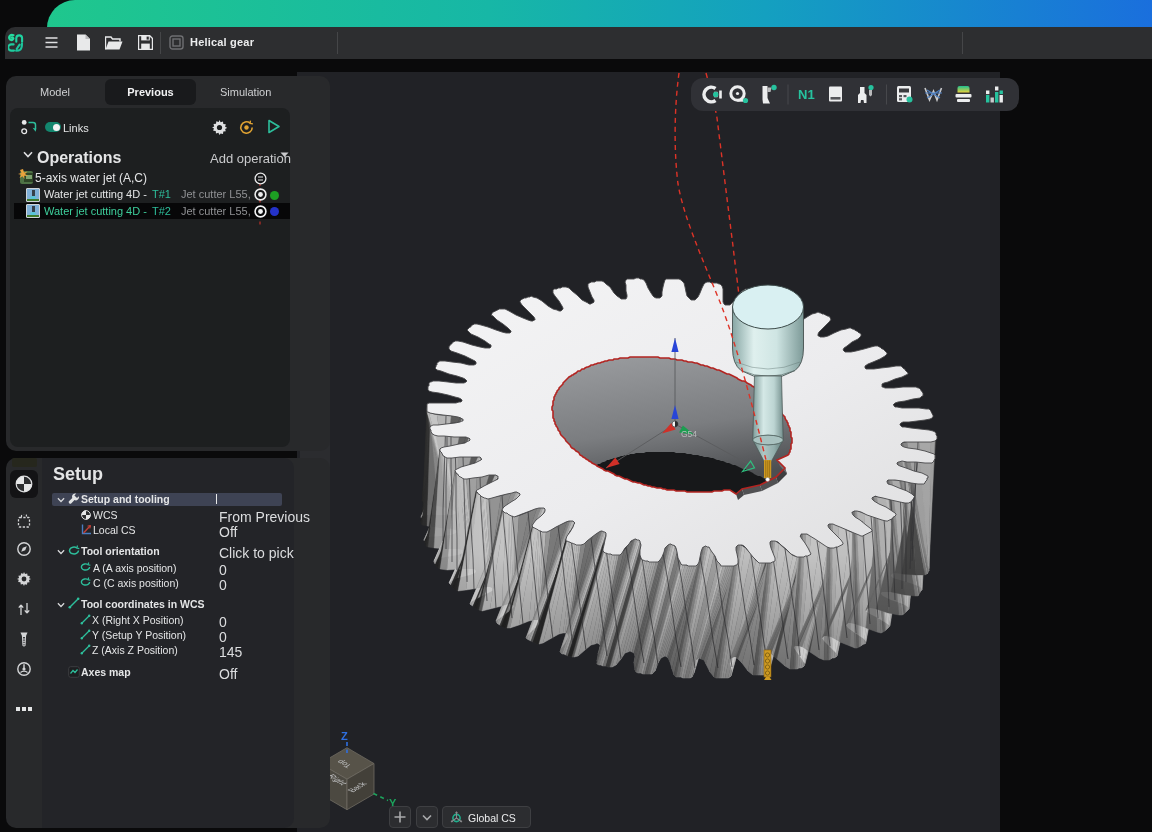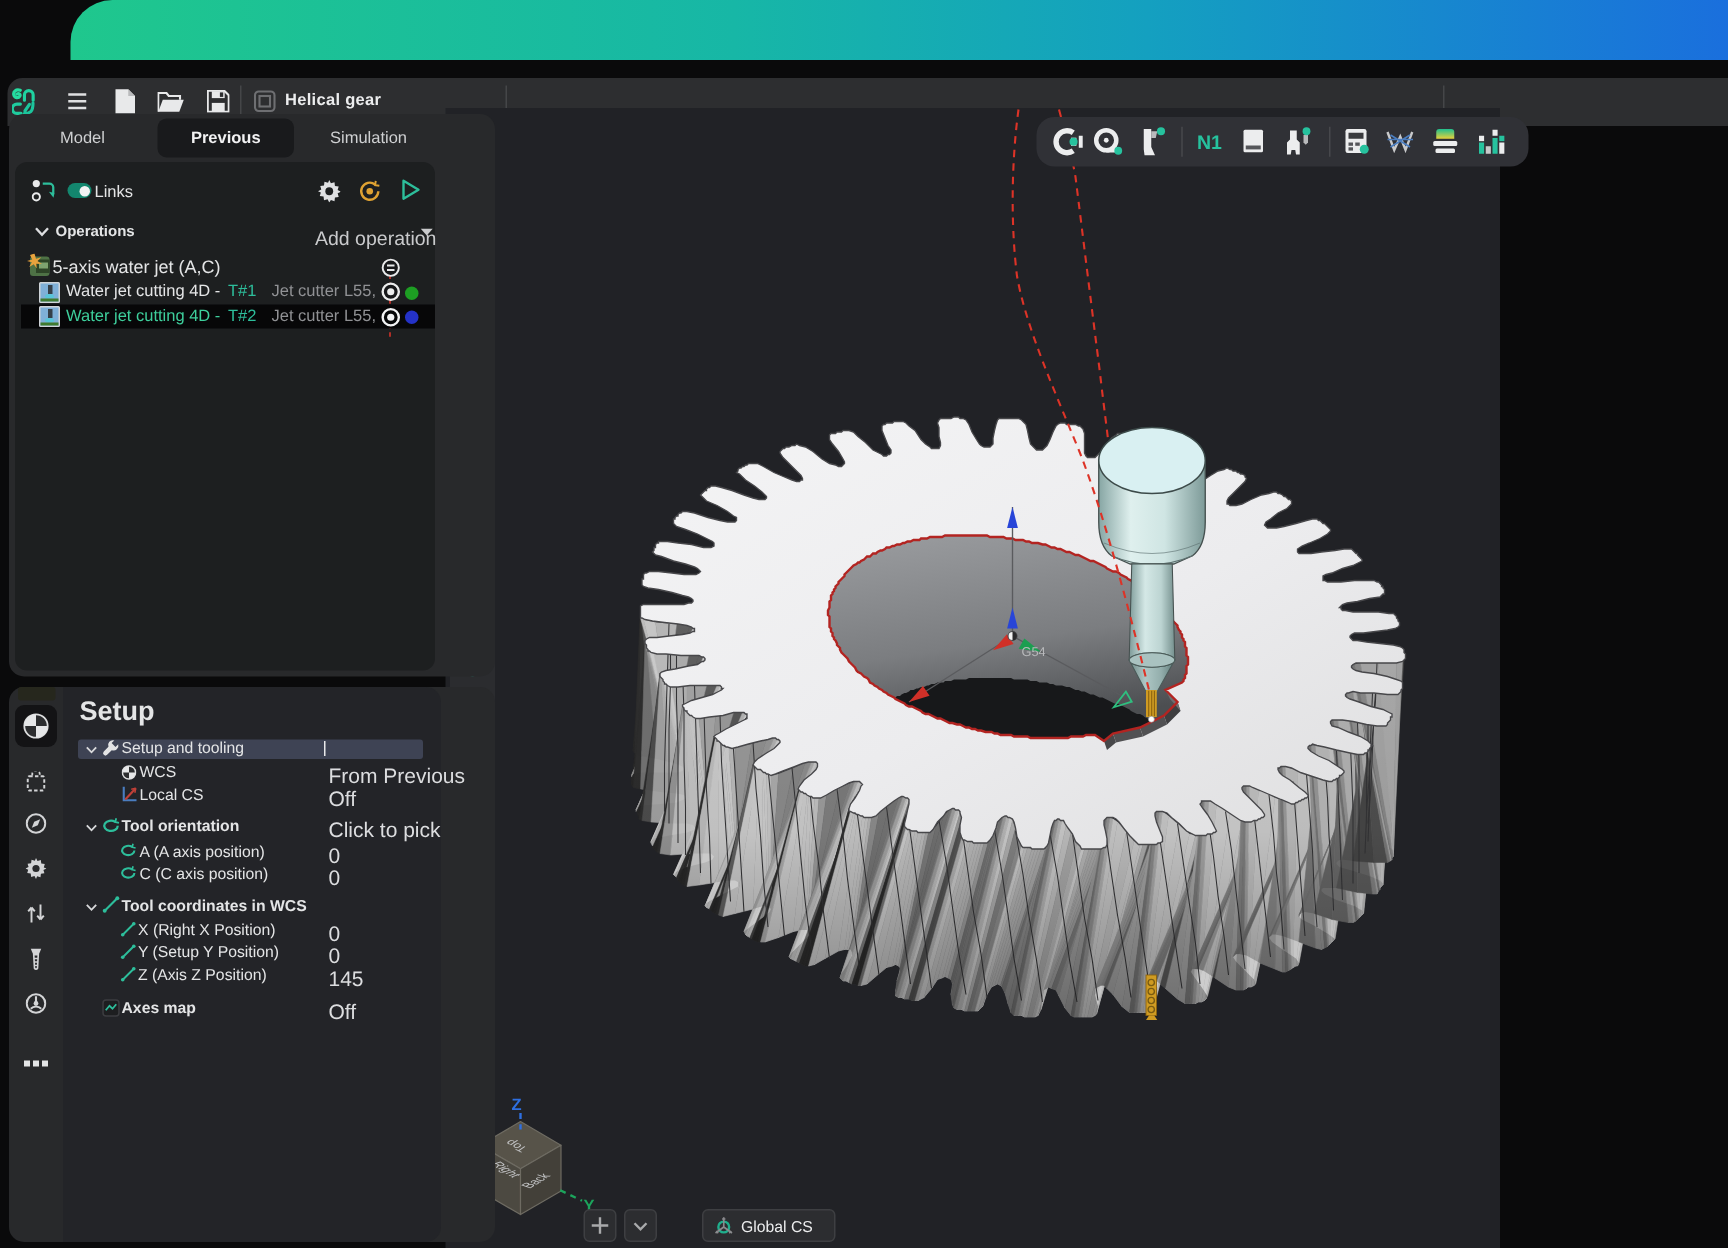--- a/index.html
+++ b/index.html
@@ -1,18 +1,18 @@
 <!DOCTYPE html>
 <html><head><meta charset="utf-8">
 <style>
 *{margin:0;padding:0;box-sizing:border-box}
 html,body{width:1152px;height:832px;overflow:hidden;background:#0a0a0b;font-family:"Liberation Sans",sans-serif;position:relative}
 .abs{position:absolute}
 .grad{position:absolute;left:47px;top:0;right:0;height:40px;border-top-left-radius:28px;background:linear-gradient(90deg,#1fc78d 0%,#17b7a6 40%,#14a0c0 65%,#1a6fdd 100%)}
-.topbar{position:absolute;left:5px;top:52px;right:0;height:32px;background:#2d2e30;border-top-left-radius:10px}
+.topbar{position:absolute;left:5px;top:27px;right:0;height:32px;background:#2d2e30;border-top-left-radius:10px}
 .tsep{position:absolute;top:5px;width:1px;height:22px;background:#454648}
 .title{position:absolute;left:185px;top:9px;font-size:12px;font-weight:bold;color:#ecedee;letter-spacing:.2px}
 .viewport{position:absolute;left:297px;top:72px;width:703px;height:760px;background:#212226}
 .panel{position:absolute;left:6px;width:324px;background:#28292b;border-radius:10px}
 #p1{top:76px;height:375px}
 #p2{top:458px;height:370px}
 .tabtxt{position:absolute;top:10px;font-size:11px;color:#cfd0d2}
 .mtab{position:absolute;left:99px;top:3px;width:91px;height:26px;background:#191a1c;border-radius:6px;text-align:center;line-height:26px;font-size:11px;font-weight:bold;color:#f2f2f3}
 .opsbox{position:absolute;left:4px;top:32px;width:280px;height:339px;background:#1d1f20;border-radius:8px}
 .rowtxt{font-size:11px;color:#e4e5e6;white-space:pre}
@@ -736,21 +736,21 @@
 <div class="btn" style="left:389px;top:806px;width:22px;height:22px">
 <svg width="20" height="20" viewBox="0 0 20 20">
       <path d="M10 4.5 V15.5 M4.5 10 H15.5" stroke="#a8a9ab" stroke-width="1.6"></path>
     </svg>
 </div>
 <div class="btn" style="left:415.5px;top:806px;width:22px;height:22px">
 <svg width="20" height="20" viewBox="0 0 20 20">
       <path d="M6 8.5 L10 12.5 L14 8.5" fill="none" stroke="#a8a9ab" stroke-width="1.6"></path>
     </svg>
 </div>
-<div class="btn" style="left:468px;top:806px;width:89px;height:22px">
+<div class="btn" style="left:442px;top:806px;width:89px;height:22px">
 <svg class="abs" style="left:6px;top:3px" width="15" height="15" viewBox="0 0 15 15">
 <circle cx="7.5" cy="8" r="3.6" fill="none" stroke="#1fae8c" stroke-width="1.6"></circle>
 <path d="M7.5 8 V1.5 M7.5 8 L2 12 M7.5 8 L13 12" stroke="#8a8b8e" stroke-width="1.1"></path>
 <path d="M6.4 2.6 h2.2 M2.6 10.6 l1.2 1.6 M12.4 10.6 l-1.2 1.6" stroke="#8a8b8e" stroke-width="1"></path>
 </svg>
 <div class="abs" style="left:25px;top:4.5px;font-size:10.5px;color:#ecedee">Global CS</div>
 </div>
 
 <div class="panel" id="p1">
   <div class="tabtxt" style="left:34px">Model</div>
@@ -777,21 +777,21 @@
         </g>
         <circle cx="7.5" cy="7.5" r="2.2" fill="#dfa232"></circle>
       </svg>
 <svg class="abs" style="left:257px;top:11px" width="14" height="15" viewBox="0 0 14 15">
         <path d="M2 1.5 L12 7.5 L2 13.5 Z" fill="none" stroke="#2dbe9b" stroke-width="1.6" stroke-linejoin="round"></path>
       </svg>
 
 <svg class="abs" style="left:13px;top:43px" width="10" height="7" viewBox="0 0 10 7">
         <path d="M1 1.2 L5 5.5 L9 1.2" fill="none" stroke="#dddee0" stroke-width="1.6"></path>
       </svg>
-<div class="abs rowtxt" style="left:27px;top:41px;font-size:10px;font-weight:bold">Operations</div>
+<div class="abs rowtxt" style="left:27px;top:41px;font-size:16px;font-weight:bold">Operations</div>
 <div class="abs rowtxt" style="left:200px;top:42.5px;font-size:13px;color:#c9cacc">Add operation</div>
 <svg class="abs" style="left:270px;top:44px" width="9" height="6" viewBox="0 0 9 6">
         <path d="M0.5 0.5 L4.5 5 L8.5 0.5 Z" fill="#c9cacc"></path>
       </svg>
 
 <div class="abs" style="left:10px;top:63px;width:13px;height:13px;background:#4e7245;border-radius:2px;overflow:hidden">
   <div class="abs" style="left:4px;top:2px;width:9px;height:9px;background:#2e4527"></div>
   <div class="abs" style="left:5.5px;top:3.5px;width:6px;height:4px;background:#7ea36f"></div>
 </div>
 <svg class="abs" style="left:8px;top:61px" width="10" height="10" viewBox="0 0 10 10">
@@ -843,21 +843,21 @@
 </div>
 <div class="srow" style="left:53px;top:464px;font-size:18px;font-weight:bold">Setup</div>
 <div class="abs" style="left:52px;top:492.5px;width:230px;height:13px;background:#3e4354;border-radius:2px"></div>
 <div class="abs" style="left:215.5px;top:494px;width:1.5px;height:10px;background:#e8e9ea"></div>
 <svg class="chev" style="left:57px;top:495.5px" width="9" height="6" viewBox="0 0 9 6">
     <path d="M1 1 L4.5 4.7 L8 1" fill="none" stroke="#d8d9db" stroke-width="1.4"></path>
   </svg>
 <svg class="abs" style="left:68px;top:493px" width="12" height="12" viewBox="0 0 12 12">
     <path d="M10.8 3.2 a3.2 3.2 0 0 1 -4.3 3.9 L3.4 10.2 a1.5 1.5 0 0 1 -2.2-2.2 L4.3 4.9 a3.2 3.2 0 0 1 3.9-4.3 L6.4 2.4 l2.6 2.6 Z" fill="#e2e3e4"></path>
   </svg>
-<div class="srow" style="left:81px;top:493px;font-weight:normal">Setup and tooling</div>
+<div class="srow" style="left:81px;top:493px;font-weight:bold">Setup and tooling</div>
 
 <svg class="abs" style="left:81px;top:510px" width="10" height="10" viewBox="0 0 10 10">
     <circle cx="5" cy="5" r="4.4" fill="#2c2d2f" stroke="#dcddde" stroke-width="1"></circle>
     <path d="M5 5 L5 0.6 A4.4 4.4 0 0 0 0.6 5 Z" fill="#e6e7e8"></path>
     <path d="M5 5 L5 9.4 A4.4 4.4 0 0 0 9.4 5 Z" fill="#e6e7e8"></path>
   </svg>
 <div class="srow" style="left:93px;top:509px">WCS</div>
 <div class="sval" style="left:219px;top:509px">From Previous</div>
 
 <svg class="abs" style="left:81px;top:524px" width="11" height="11" viewBox="0 0 11 11">

